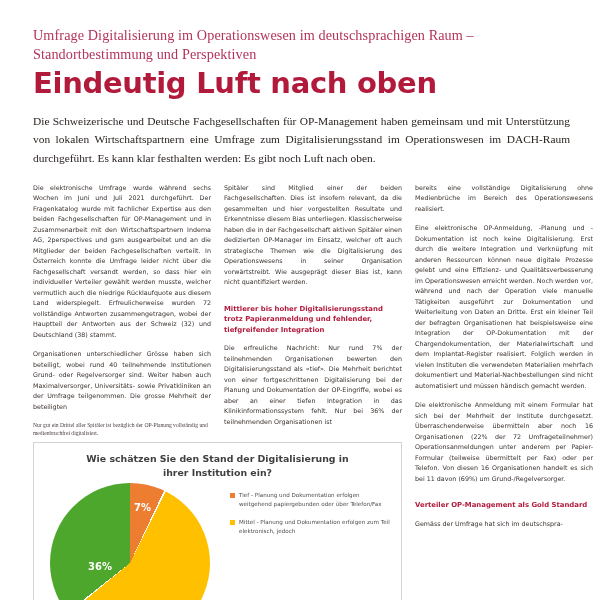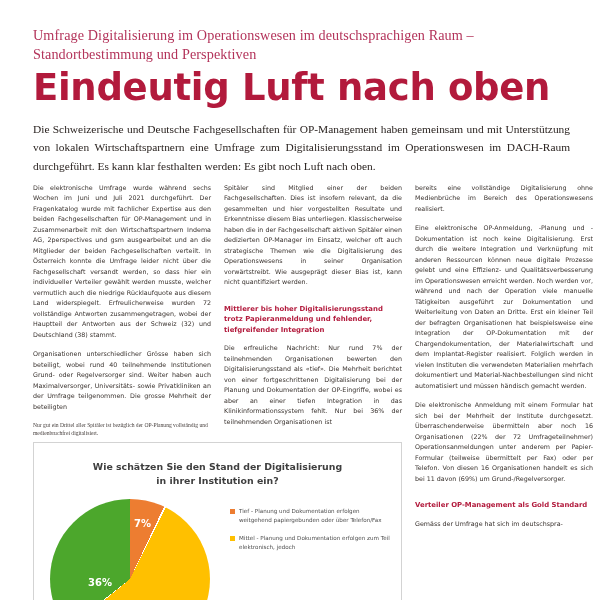--- a/index.html
+++ b/index.html
@@ -27,32 +27,32 @@
     font-family: "Liberation Serif", serif;
     font-size: 14.2px;
     line-height: 1.32;
     color: #b3335a;
     margin: 0 0 6px 0;
     letter-spacing: 0.1px;
   }
   .headline {
     font-family: "DejaVu Sans", sans-serif;
     font-weight: bold;
-    font-size: 37px;
+    font-size: 29px;
     line-height: 1.0;
     color: #b21a3c;
     margin: 4px 0 14px 0;
     letter-spacing: -0.3px;
   }
   .lead {
     font-family: "Liberation Serif", serif;
     font-size: 11.4px;
     line-height: 1.58;
     color: #2a2320;
-    margin: 0 0 8px 0;
+    margin: 0 0 16px 0;
     text-align: justify;
     padding-right: 6px;
   }
 
   
   .cols {
     display: flex;
     gap: 13px;
     align-items: flex-start;
   }
@@ -101,21 +101,21 @@
     overflow: hidden;
   }
   .chart-title {
     font-family: "DejaVu Sans", sans-serif;
     font-weight: bold;
     font-size: 9.4px;
     line-height: 1.45;
     color: #3f3f3f;
     text-align: center;
     padding: 9px 48px 0 48px;
-    margin: 8px;
+    margin: 0;
   }
   .chart-body {
     position: relative;
     height: 182px;
   }
   .pie-wrap {
     position: absolute;
     left: 16px;
     top: 4px;
     width: 160px;

